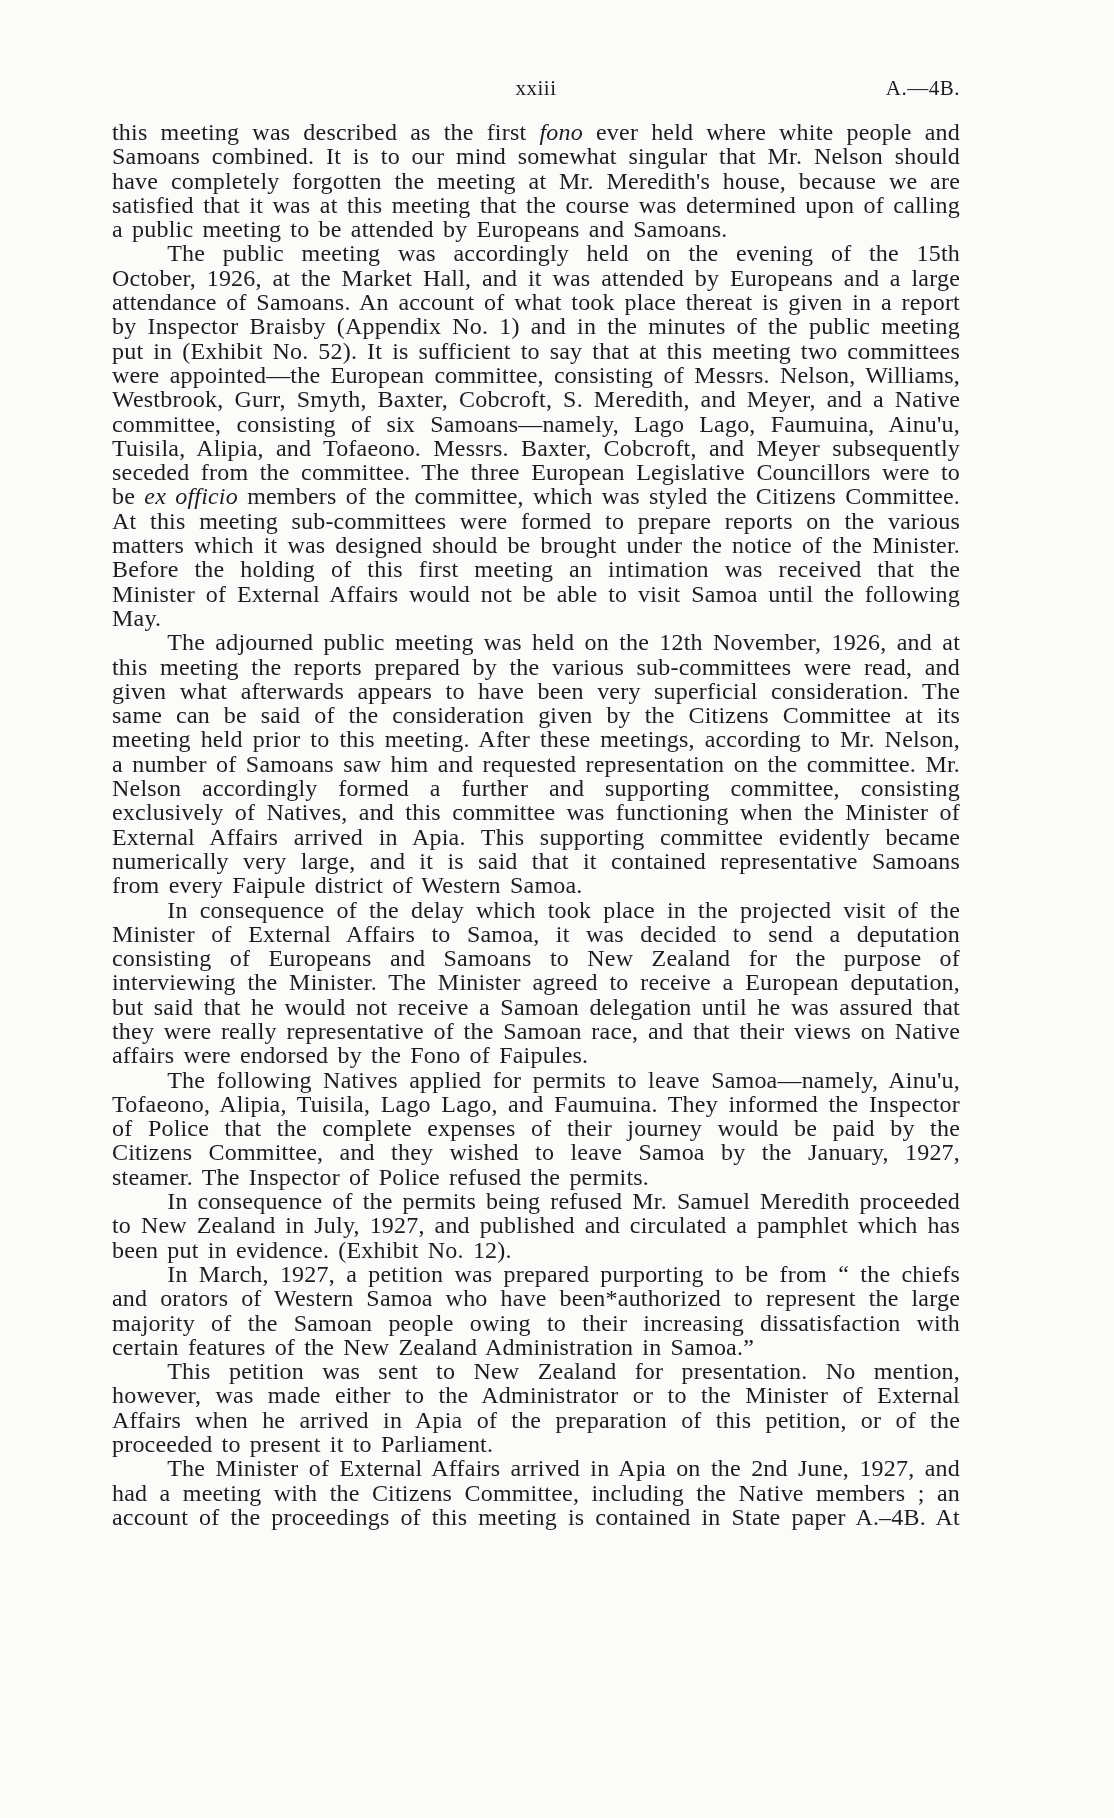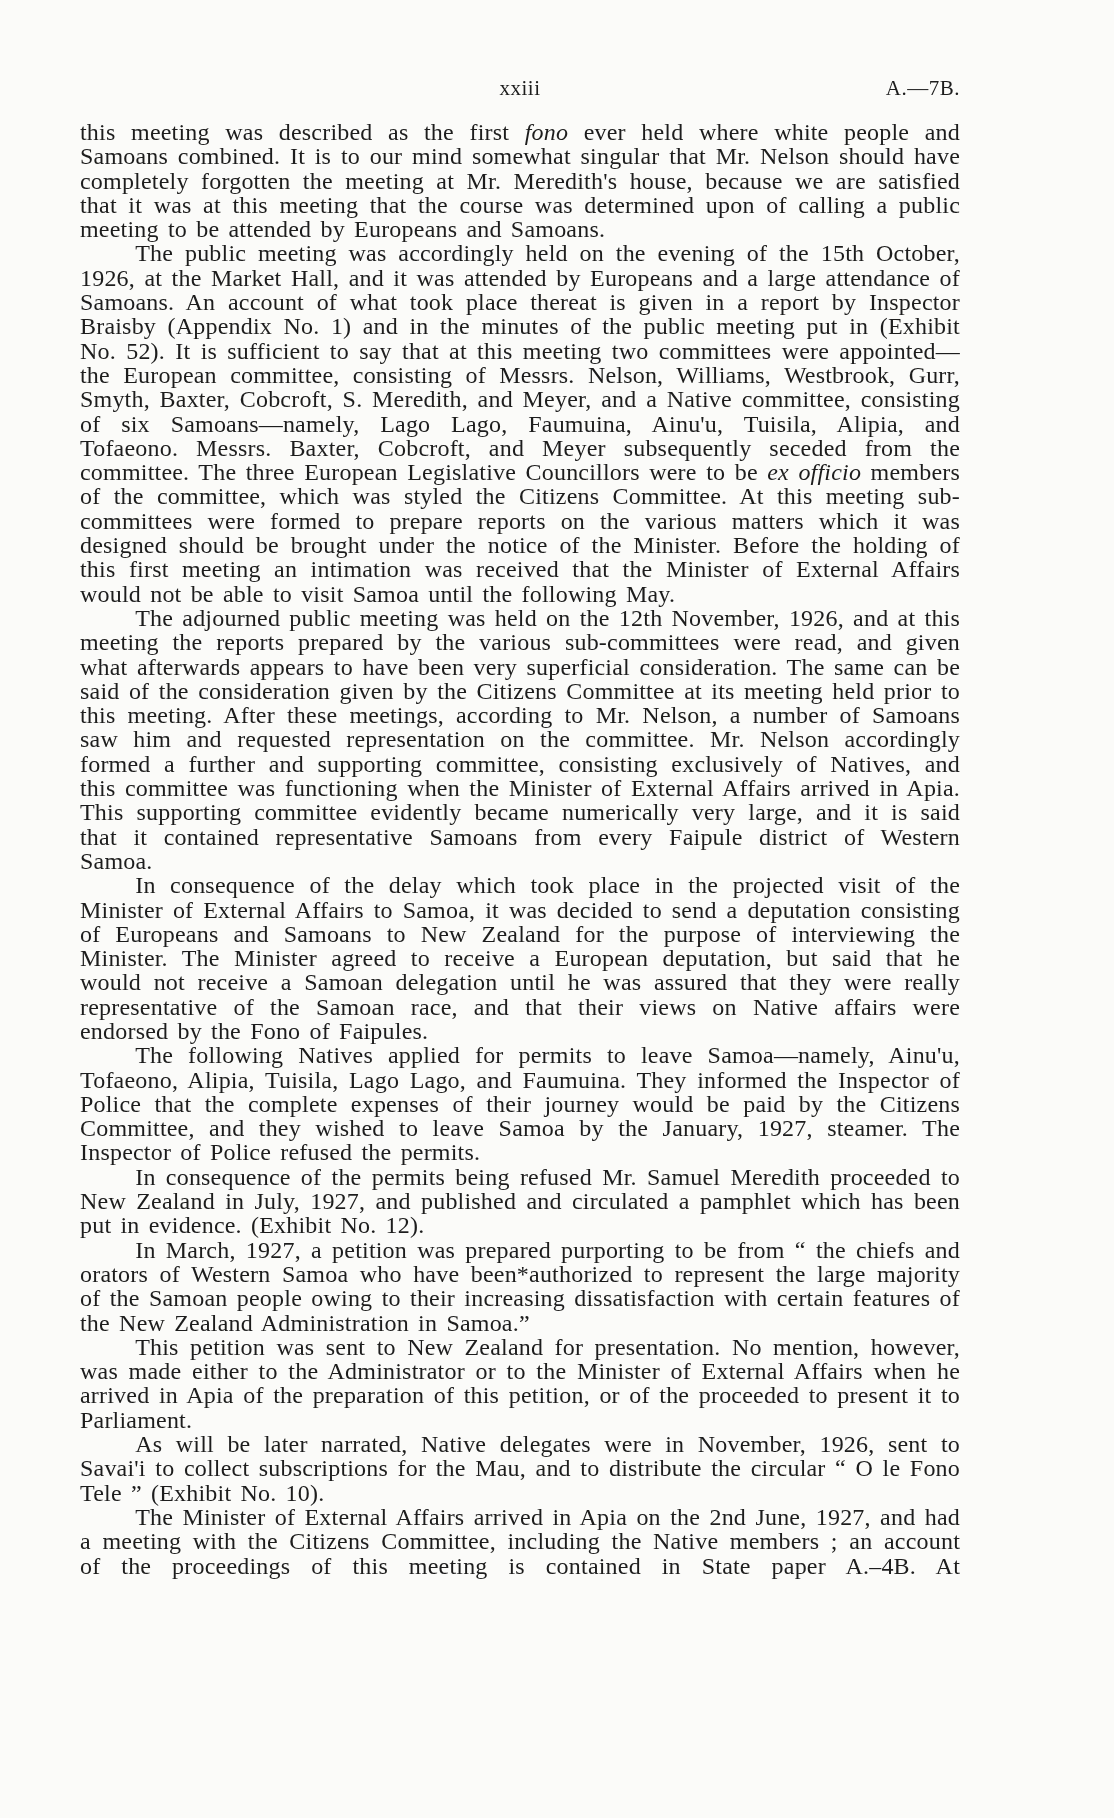--- a/index.html
+++ b/index.html
@@ -9,21 +9,21 @@
   }
   .page {
     position: relative;
     width: 1114px;
     height: 1818px;
     background: #fbfbf9;
     color: #1d1d1d;
     font-family: "Liberation Serif", "DejaVu Serif", serif;
     overflow: hidden;
     box-sizing: border-box;
-    padding: 76px 154px 0 80px; 
+    padding: 76px 154px 0 112px; 
   }
   .page-header {
     position: relative;
     height: 28px;
     margin-bottom: 16px;
     font-size: 21px;
   }
   .folio {
     position: absolute;
     left: 0;
@@ -58,40 +58,39 @@
     font-style: italic;
   }
 </style>
 </head>
 <body>
 
 <div class="page">
 
   <header class="page-header">
     <span class="folio">xxiii</span>
-    <span class="paper-ref">A.—7B.</span>
+    <span class="paper-ref">A.—4B.</span>
   </header>
 
   <main class="text-block">
 
     <p class="para first"><span>this meeting was described as the first </span><span class="it">fono</span><span> ever held where white people and Samoans combined. It is to our mind somewhat singular that Mr. Nelson should have completely forgotten the meeting at Mr. Meredith's house, because we are satisfied that it was at this meeting that the course was determined upon of calling a public meeting to be attended by Europeans and Samoans.</span></p>
 
     <p class="para"><span>The public meeting was accordingly held on the evening of the 15th October, 1926, at the Market Hall, and it was attended by Europeans and a large attendance of Samoans. An account of what took place thereat is given in a report by Inspector Braisby (Appendix No. 1) and in the minutes of the public meeting put in (Exhibit No. 52). It is sufficient to say that at this meeting two committees were appointed—the European committee, consisting of Messrs. Nelson, Williams, Westbrook, Gurr, Smyth, Baxter, Cobcroft, S. Meredith, and Meyer, and a Native committee, consisting of six Samoans—namely, Lago Lago, Faumuina, Ainu'u, Tuisila, Alipia, and Tofaeono. Messrs. Baxter, Cobcroft, and Meyer subsequently seceded from the committee. The three European Legislative Councillors were to be </span><span class="it">ex officio</span><span> members of the committee, which was styled the Citizens Committee. At this meeting sub-committees were formed to prepare reports on the various matters which it was designed should be brought under the notice of the Minister. Before the holding of this first meeting an intimation was received that the Minister of External Affairs would not be able to visit Samoa until the following May.</span></p>
 
     <p class="para">The adjourned public meeting was held on the 12th November, 1926, and at this meeting the reports prepared by the various sub-committees were read, and given what afterwards appears to have been very superficial consideration. The same can be said of the consideration given by the Citizens Committee at its meeting held prior to this meeting. After these meetings, according to Mr. Nelson, a number of Samoans saw him and requested representation on the committee. Mr. Nelson accordingly formed a further and supporting committee, consisting exclusively of Natives, and this committee was functioning when the Minister of External Affairs arrived in Apia. This supporting committee evidently became numerically very large, and it is said that it contained representative Samoans from every Faipule district of Western Samoa.</p>
 
     <p class="para">In consequence of the delay which took place in the projected visit of the Minister of External Affairs to Samoa, it was decided to send a deputation consisting of Europeans and Samoans to New Zealand for the purpose of interviewing the Minister. The Minister agreed to receive a European deputation, but said that he would not receive a Samoan delegation until he was assured that they were really representative of the Samoan race, and that their views on Native affairs were endorsed by the Fono of Faipules.</p>
 
     <p class="para">The following Natives applied for permits to leave Samoa—namely, Ainu'u, Tofaeono, Alipia, Tuisila, Lago Lago, and Faumuina. They informed the Inspector of Police that the complete expenses of their journey would be paid by the Citizens Committee, and they wished to leave Samoa by the January, 1927, steamer. The Inspector of Police refused the permits.</p>
 
     <p class="para">In consequence of the permits being refused Mr. Samuel Meredith proceeded to New Zealand in July, 1927, and published and circulated a pamphlet which has been put in evidence. (Exhibit No. 12).</p>
 
     <p class="para">In March, 1927, a petition was prepared purporting to be from “ the chiefs and orators of Western Samoa who have been*authorized to represent the large majority of the Samoan people owing to their increasing dissatisfaction with certain features of the New Zealand Administration in Samoa.”</p>
 
     <p class="para">This petition was sent to New Zealand for presentation. No mention, however, was made either to the Administrator or to the Minister of External Affairs when he arrived in Apia of the preparation of this petition, or of the proceeded to present it to Parliament.</p>
 
-    <p class="para">As will be later narrated, Native delegates were in November, 1926, sent to Savai'i to collect subscriptions for the Mau, and to distribute the circular “ O le Fono Tele ” (Exhibit No. 10).</p>
 
     <p class="para continues">The Minister of External Affairs arrived in Apia on the 2nd June, 1927, and had a meeting with the Citizens Committee, including the Native members ; an account of the proceedings of this meeting is contained in State paper A.–4B. At</p>
 
   </main>
 
 </div>
 
 </body></html>

